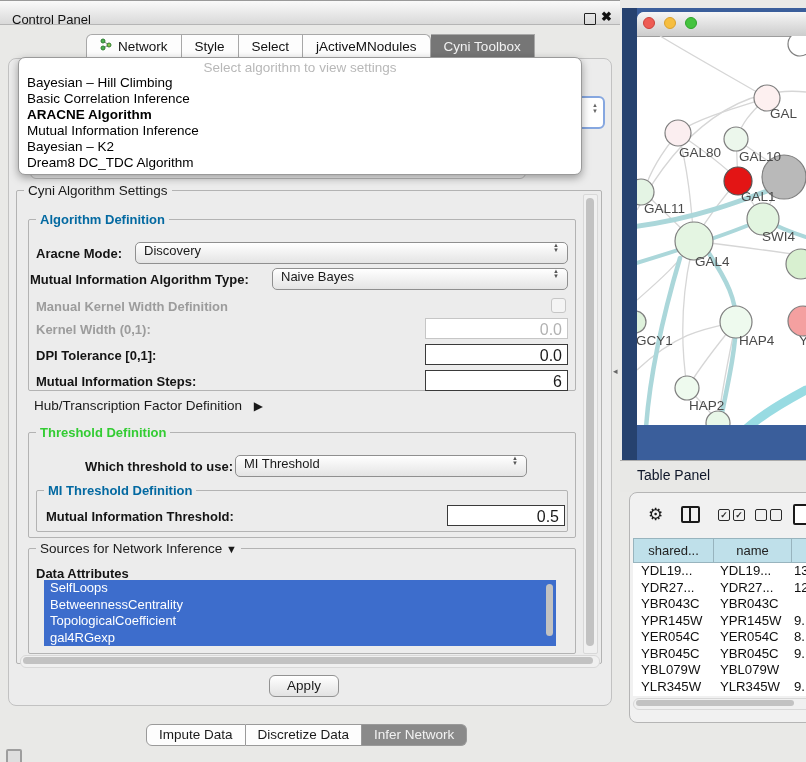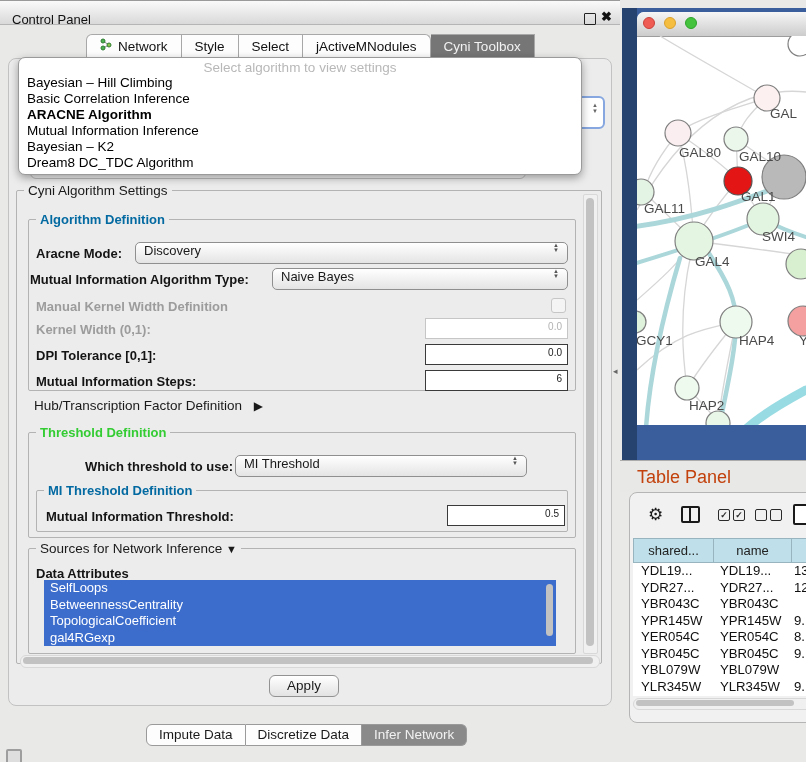--- a/index.html
+++ b/index.html
@@ -19,21 +19,21 @@
   .content-panel{left:8px;top:58px;width:602px;height:646px;background:#ececec;border:1px solid #c2c2c2;border-radius:8px;}
   
   .grp{border:1px solid #b3b3b3;border-radius:2px;}
   .grp-label{background:#ececec;padding:0 4px;white-space:nowrap;}
   .blue{color:#0369a1;}
   .green{color:#33cc33;}
   .blbl{font-weight:bold;color:#141414;white-space:nowrap;}
   .glbl{font-weight:bold;color:#9c9c9c;white-space:nowrap;}
   .combo{background:linear-gradient(#ffffff,#e4e4e4);border:1px solid #8f8f8f;border-radius:5px;display:flex;padding:0 8px;box-sizing:border-box;}
   .combo .steppers{margin-left:auto;display:flex;flex-direction:column;align-items:center;line-height:5px;font-size:6px;color:#555;}
-  .field{background:#fff;border:1px solid #3a3a3a;box-sizing:border-box;text-align:right;padding:2px 5px 0 0;font-size:10px;}
+  .field{background:#fff;border:1px solid #3a3a3a;box-sizing:border-box;text-align:right;padding:2px 5px 0 0;font-size:16px;}
   .field.dis{border:1px solid #c6c6c6;color:#b2b2b2;}
   .checkbox{width:13px;height:13px;border:1px solid #c6c6c6;background:#f4f4f4;border-radius:3px;}
   .scroll-track{background:#f0f0f0;border:1px solid #d8d8d8;border-radius:6px;}
   .scroll-thumb{background:#c2c2c2;border-radius:5px;}
   
   .dropdown{left:18px;top:57px;width:562px;background:#fff;border:1px solid #9a9a9a;border-radius:7px;box-shadow:0 3px 8px rgba(0,0,0,0.35);z-index:50;padding:2px 0 3px 0;}
   .dd-placeholder{color:#b8b8b8;text-align:center;font-size:13.5px;height:15px;line-height:15px;}
   .dd-item{font-size:13.5px;height:16px;line-height:16px;padding-left:8px;color:#000;white-space:nowrap;}
   .dd-item.bold{font-weight:bold;}
   
@@ -43,21 +43,21 @@
   .btab.first{border-left:1px solid #9a9a9a;border-radius:6px 0 0 6px;}
   .btab.last{border-radius:0 6px 6px 0;}
   .btab.sel{background:#8a8a8a;color:#f2f2f2;}
   
   .desktop{left:622px;top:8px;width:184px;height:452px;background:#3a5e9b;}
   .desktop-dark{left:622px;top:8px;width:15px;height:452px;background:#26426f;}
   .net-window{left:637px;top:12px;width:180px;height:413px;background:#fff;border-top-left-radius:7px;overflow:hidden;}
   .net-titlebar{left:0;top:0;width:100%;height:24px;background:linear-gradient(#f6f6f6,#cccccc);border-bottom:1px solid #9d9d9d;border-top-left-radius:7px;}
   .light{width:12px;height:12px;border-radius:50%;top:5px;}
   .tp-titlebar{left:620px;top:460px;width:186px;height:31px;background:#e8e8e6;border-top:1px solid #ababab;}
-  .tp-title{left:637px;top:467px;font-size:18px;color:#c2410c;}
+  .tp-title{left:637px;top:467px;font-size:14px;color:#0f172a;}
   .tp-window{left:629px;top:492px;width:200px;height:229px;background:#f1f1f1;border:1px solid #b5b5b5;border-radius:8px;}
   .icon-dark{color:#1a1a1a;}
   .cbx{width:10px;height:10px;border:1.5px solid #2a2a2a;border-radius:2px;display:inline-block;font-size:9px;line-height:10px;text-align:center;color:#2a2a2a;font-weight:bold;}
   .th-cell{background:#bfe0ea;border:1px solid #98b4be;border-right:none;box-sizing:border-box;text-align:center;font-size:13px;color:#222;height:25px;line-height:24px;}
   .td-cell{font-size:13.2px;color:#101010;white-space:nowrap;overflow:hidden;}
   .trow{height:16.5px;line-height:16.5px;display:flex;}
   svg text{font-family:"Liberation Sans",sans-serif;}
 </style>
 </head>
 <body>

